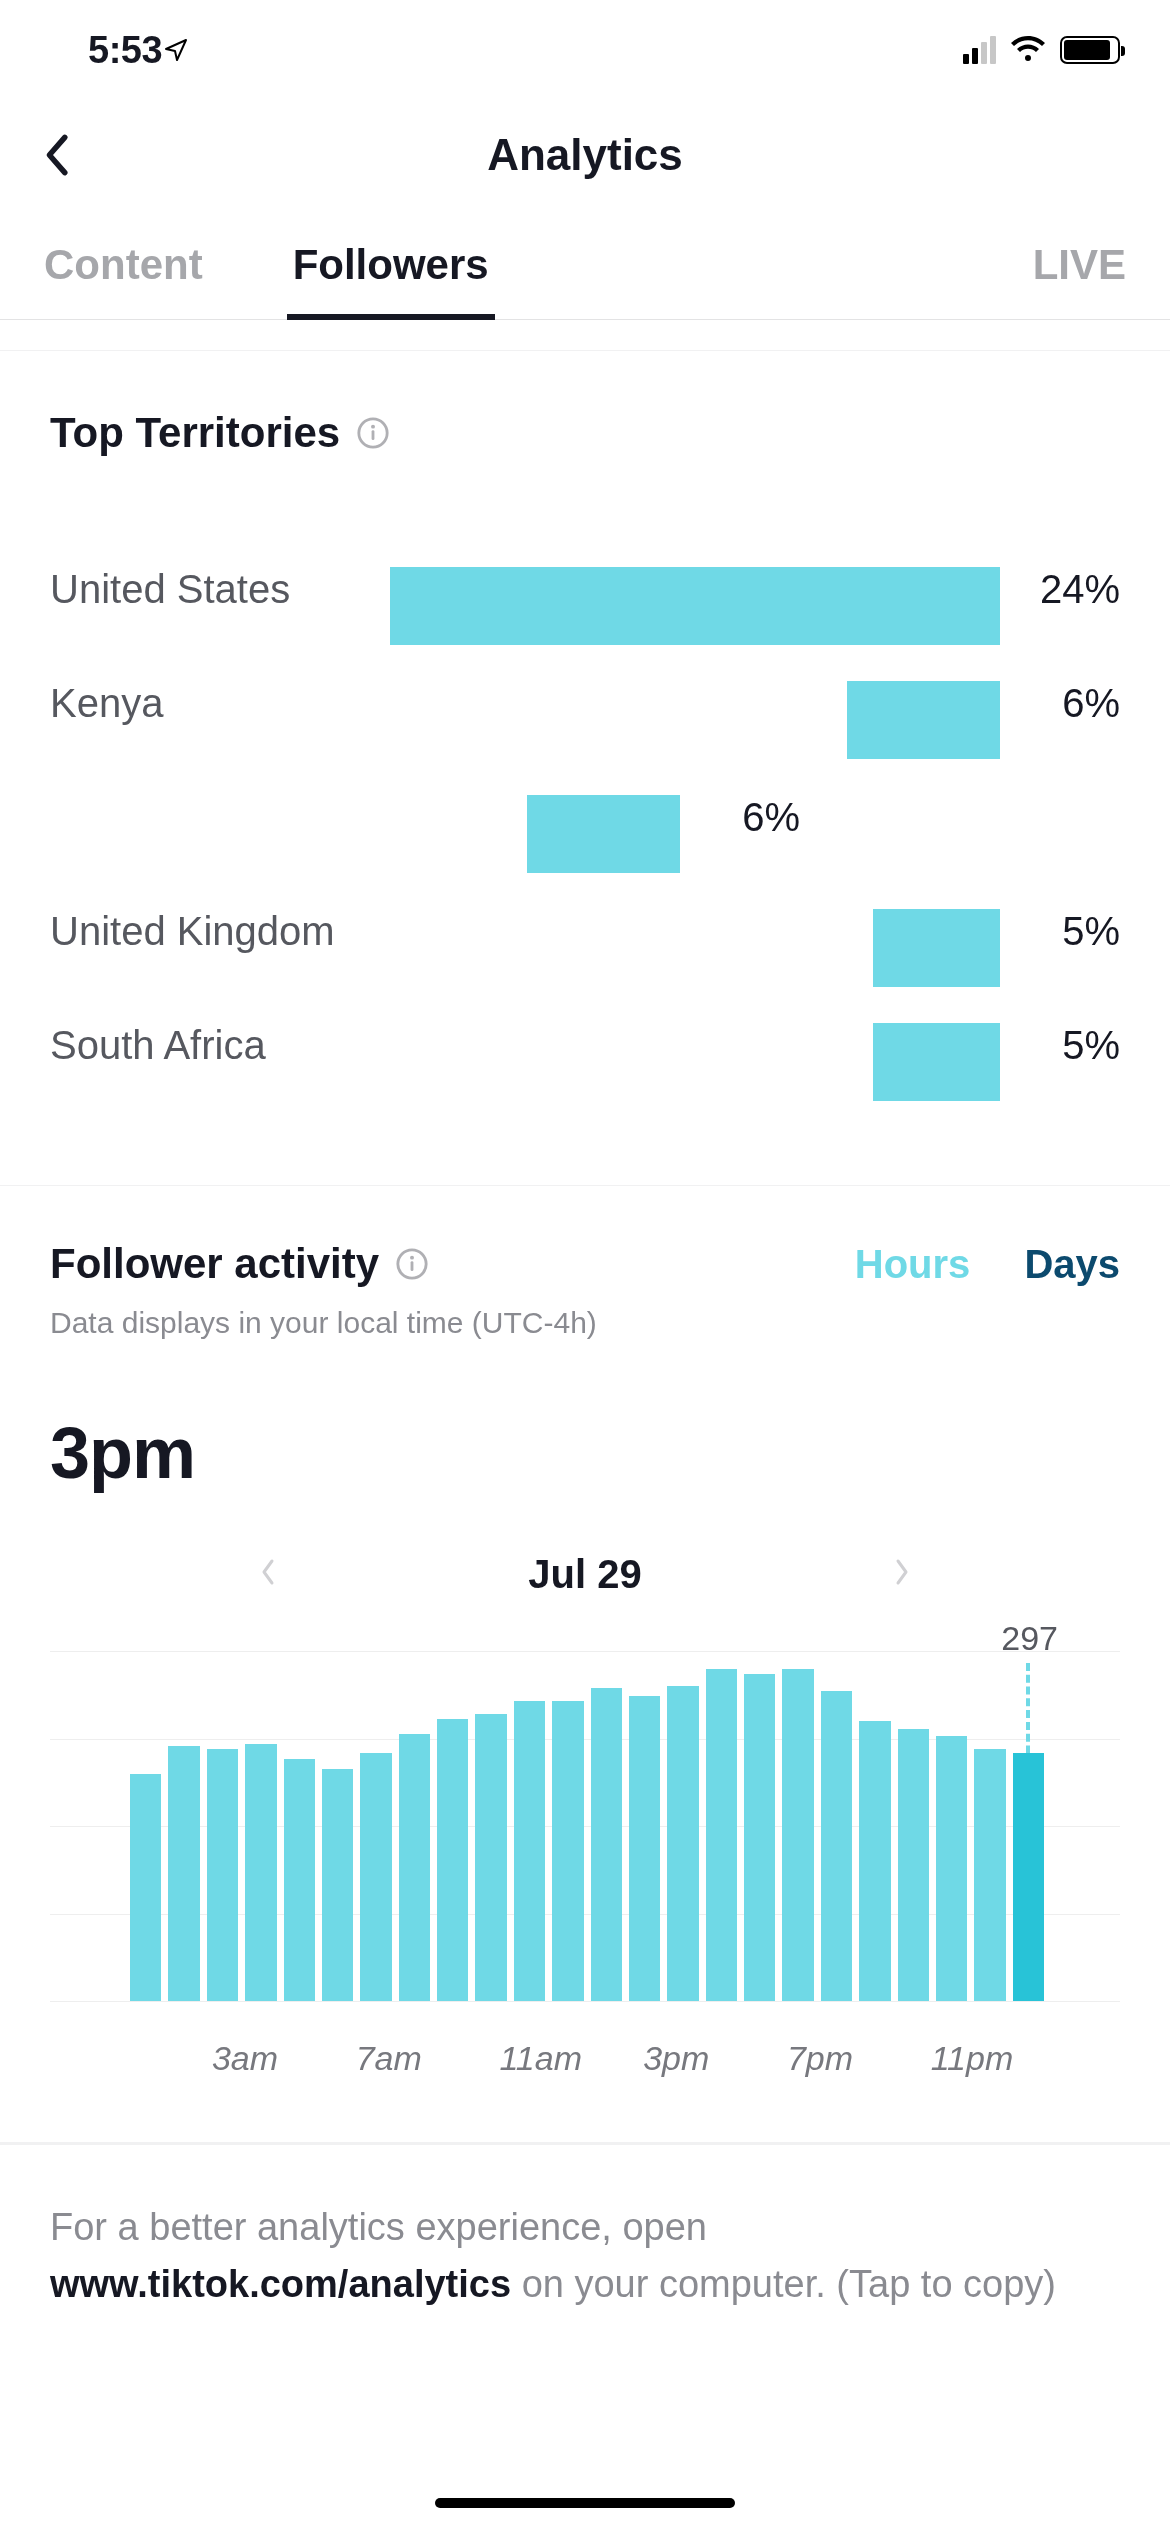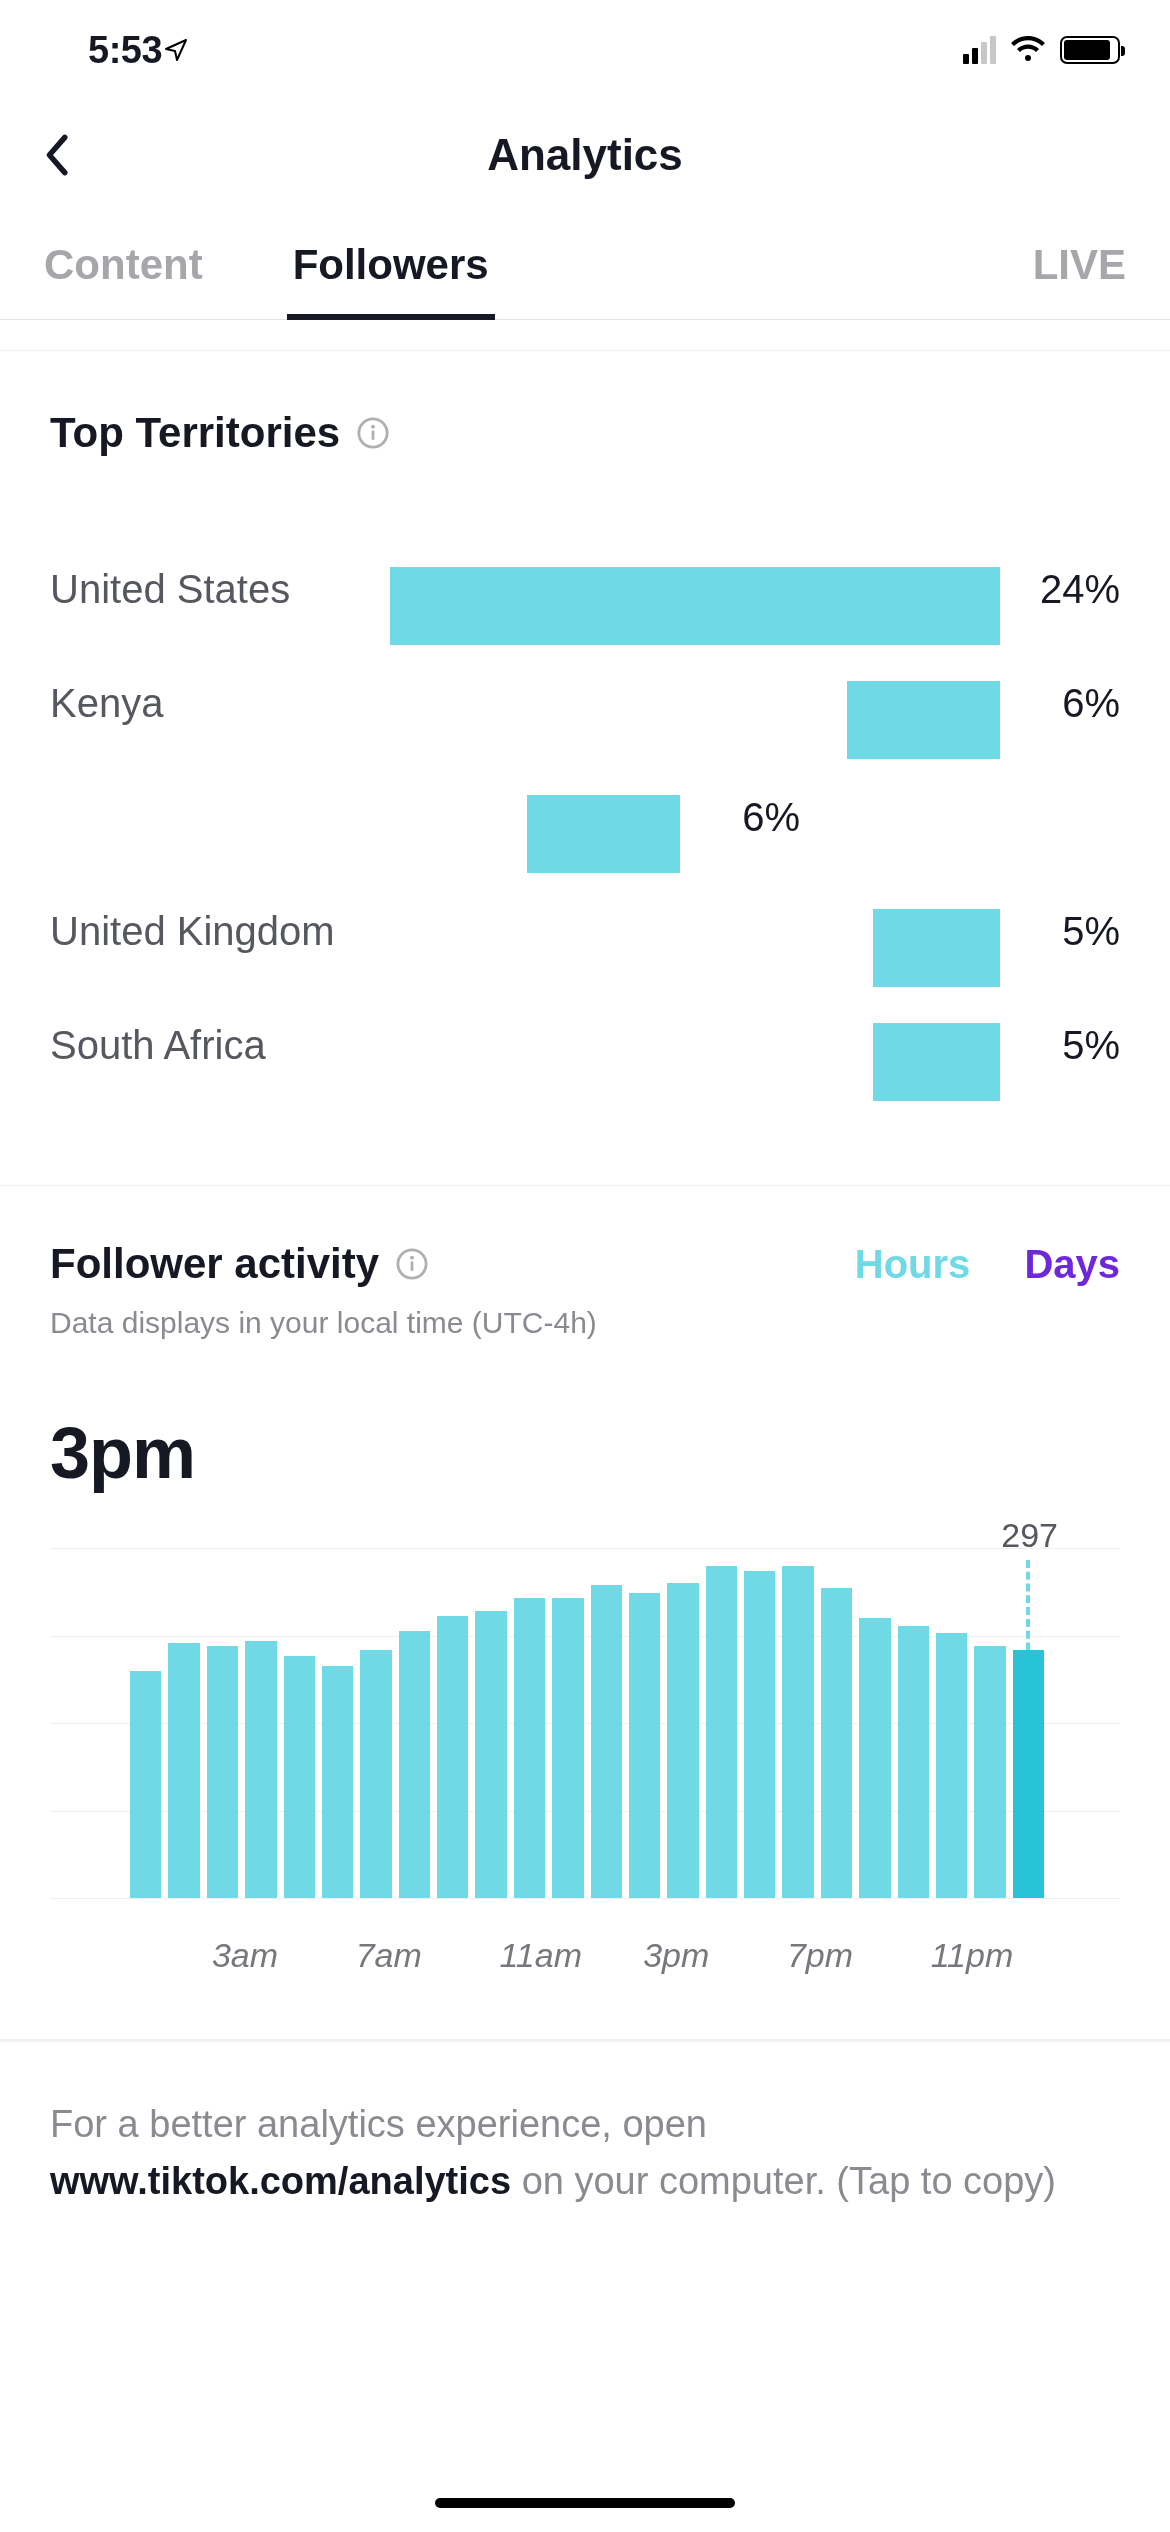--- a/index.html
+++ b/index.html
@@ -52,21 +52,21 @@
     .territory-row { display:flex; align-items:flex-start; height: 62px; }
     .territory-name { flex:1; font-size: 40px; color: #56585f; font-weight:400; }
     .territory-bar-wrap { width: 630px; display:flex; justify-content:flex-end; }
     .territory-bar { height: 78px; background: #6fd9e6; }
     .territory-pct { width: 120px; text-align:right; font-size: 40px; font-weight:400; color:#161823; padding-left:12px; }
     
     .activity-head { display:flex; align-items:center; padding-top: 54px; }
     .activity-title-wrap { display:flex; align-items:center; gap:16px; font-size:42px; font-weight:700; }
     .activity-spacer { flex:1; }
     .unit-toggle { display:flex; gap: 54px; font-size: 40px; font-weight:600; }
-    .unit-opt { color:#6d28d9; }
+    .unit-opt { color:#0c4a6e; }
     .unit-opt.active { color:#6fd9e6; }
     .activity-sub { font-size: 30px; color:#8a8b91; margin-top: 18px; }
     .big-time { font-size: 72px; font-weight: 800; margin-top: 72px; color:#161823; letter-spacing:-1px; }
     
     .date-pager { display:flex; align-items:center; justify-content:center; gap: 250px; margin-top: 58px; font-size: 40px; font-weight:600; }
     .date-arrow { color:#d0d0d3; font-size: 36px; }
     
     .chart-container { margin-top: 54px; position: relative; height: 350px; padding: 0 30px; }
     .gridline { position:absolute; left:0; right:0; height:1px; background:#eeeeee; }
     .bars { position:absolute; left:80px; right:76px; bottom:0; top:0; display:flex; align-items:flex-end; gap:7px; }
@@ -201,20 +201,33 @@
     </div>
     <div class="activity-spacer"></div>
     <div class="unit-toggle">
       <span class="unit-opt active">Hours</span>
       <span class="unit-opt">Days</span>
     </div>
   </div>
   <div class="activity-sub">Data displays in your local time (UTC-4h)</div>
   <div class="big-time">3pm</div>
 
+  <div class="date-pager">
+    <span class="date-arrow">
+      <svg width="20" height="30" viewBox="0 0 20 30">
+          <path d="M14 4 L6 15 L14 26" fill="none" stroke="#d0d0d3" stroke-width="3" stroke-linecap="round" stroke-linejoin="round"></path>
+        </svg>
+    </span>
+    <span>Jul 29</span>
+    <span class="date-arrow">
+      <svg width="20" height="30" viewBox="0 0 20 30">
+          <path d="M6 4 L14 15 L6 26" fill="none" stroke="#d0d0d3" stroke-width="3" stroke-linecap="round" stroke-linejoin="round"></path>
+        </svg>
+    </span>
+  </div>
 
   <div class="chart-container">
       <div class="gridline" style="top: 350px;"></div>
       <div class="gridline" style="top: 262.5px;"></div>
       <div class="gridline" style="top: 175px;"></div>
       <div class="gridline" style="top: 87.5px;"></div>
       <div class="gridline" style="top: 0px;"></div>
     <div class="callout">297</div>
     <div class="callout-line"></div>
     <div class="bars" id="chart-bars">

